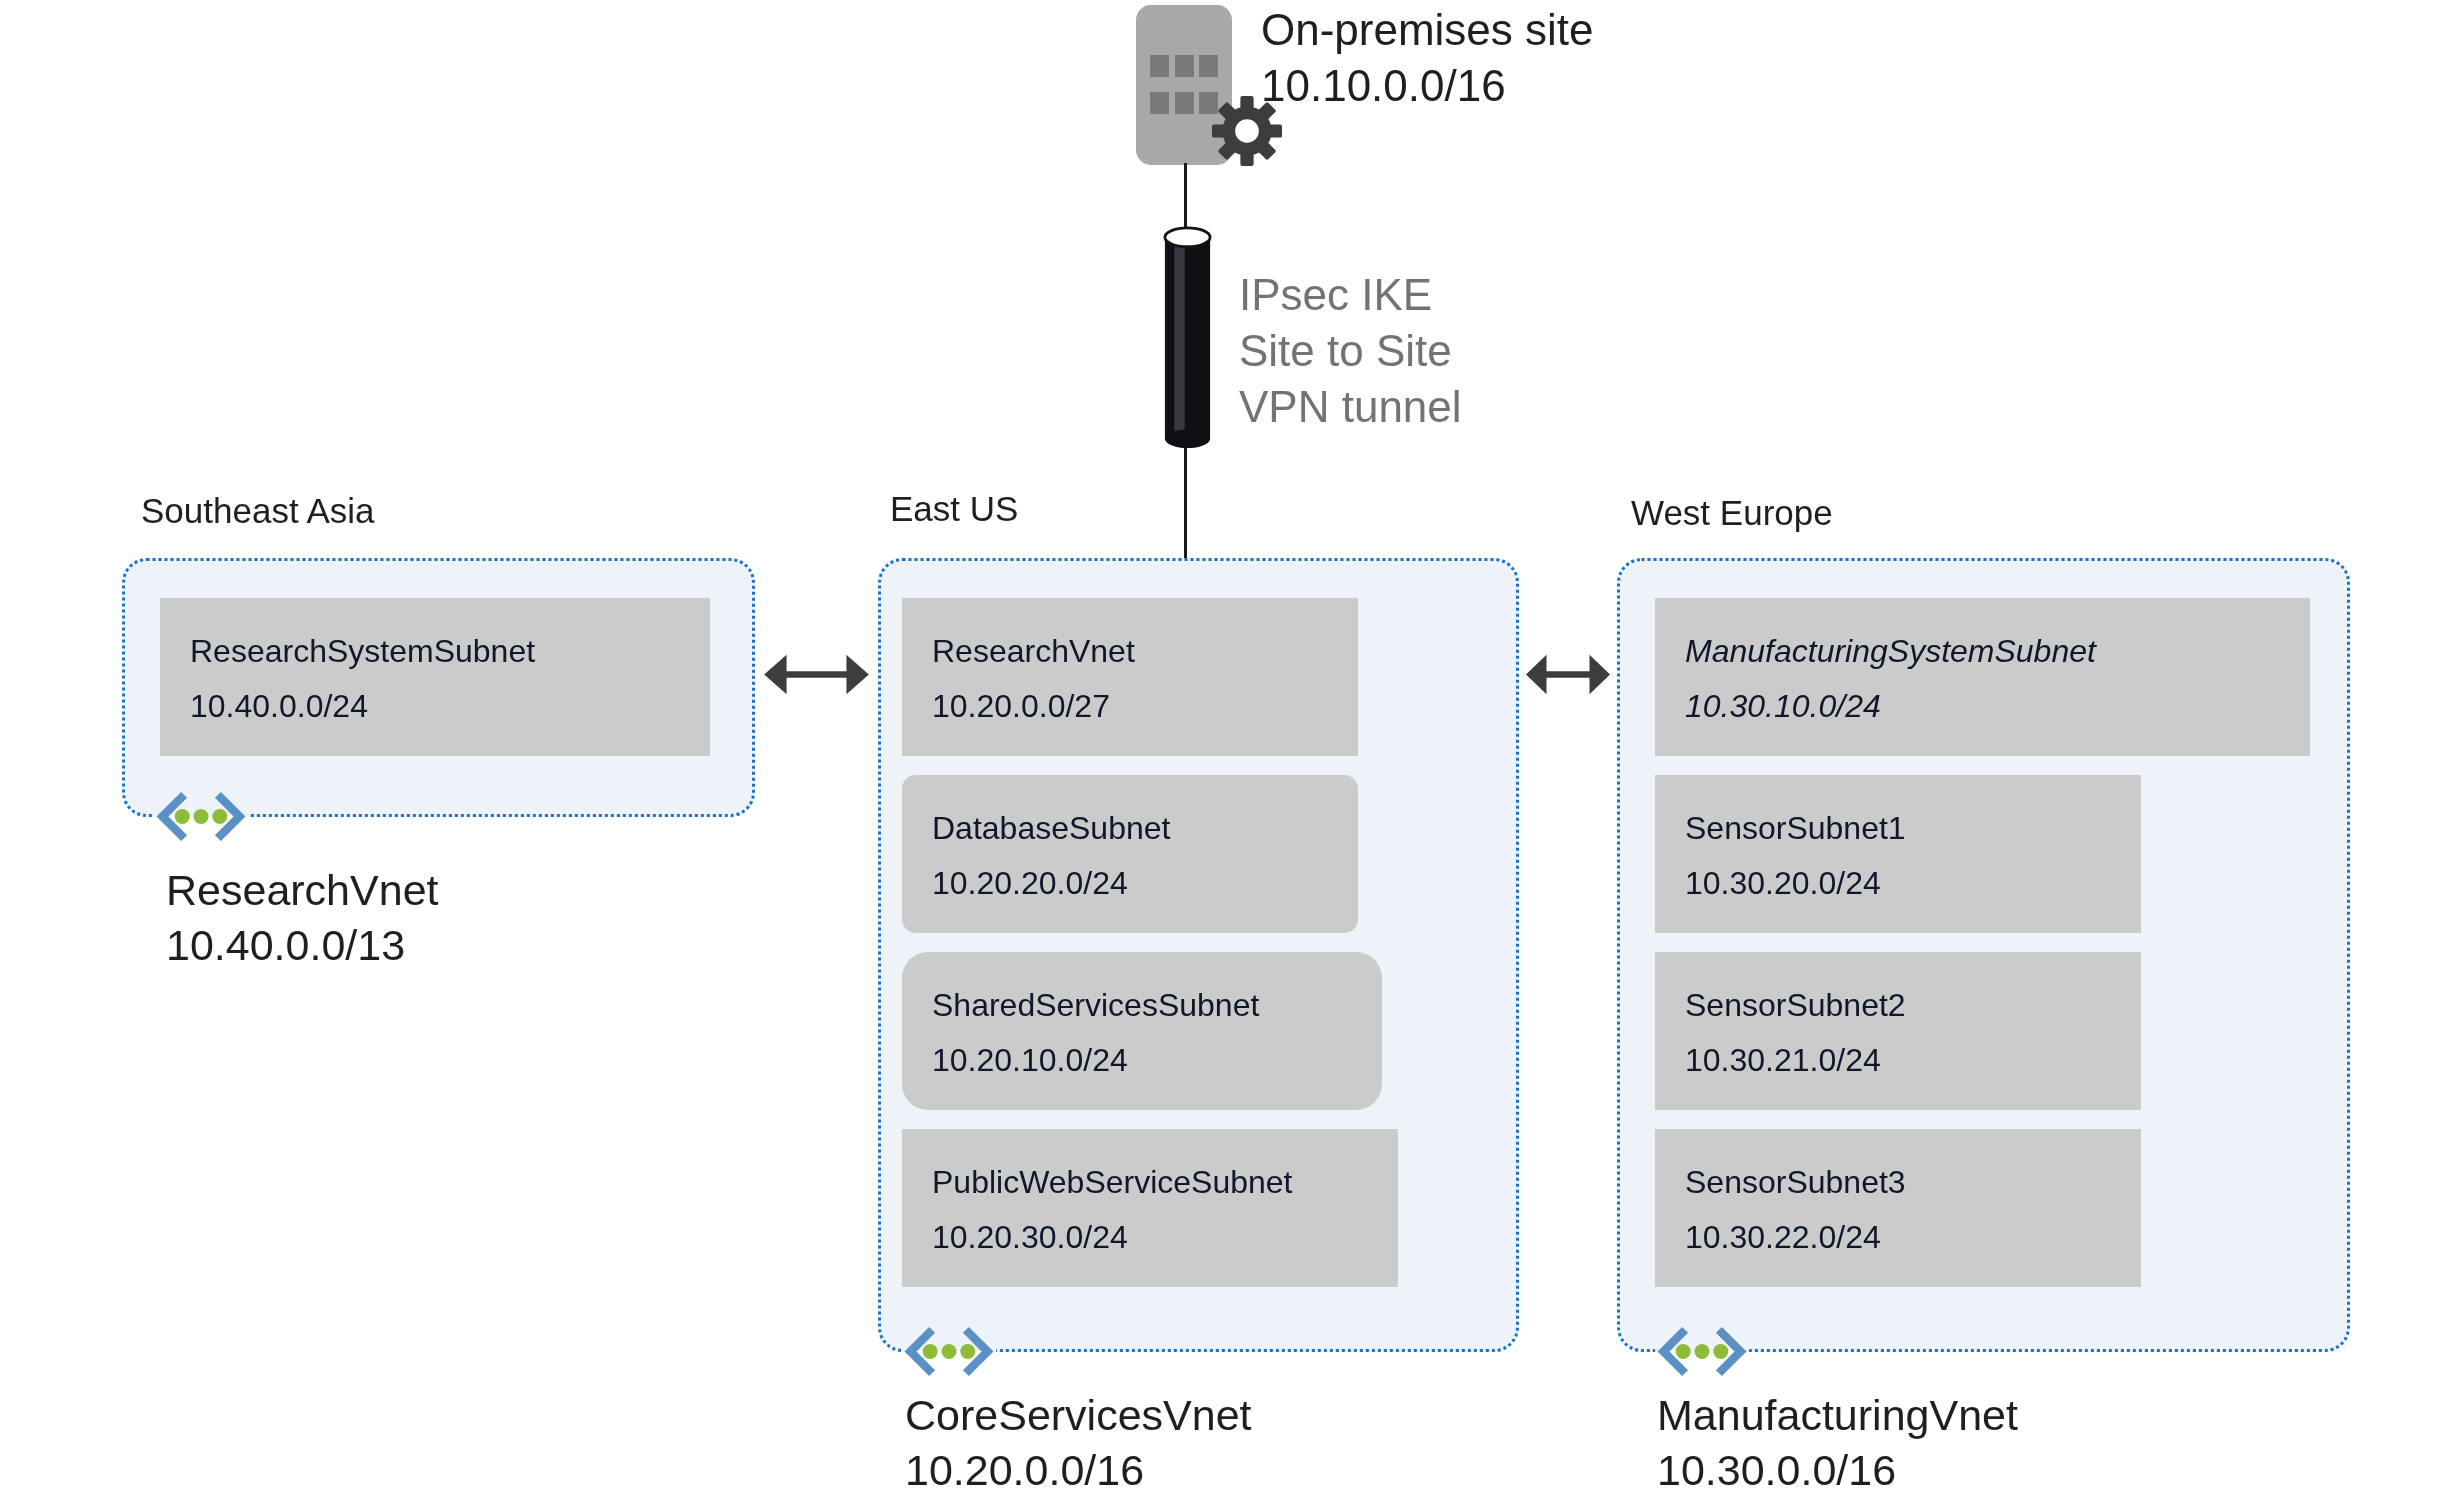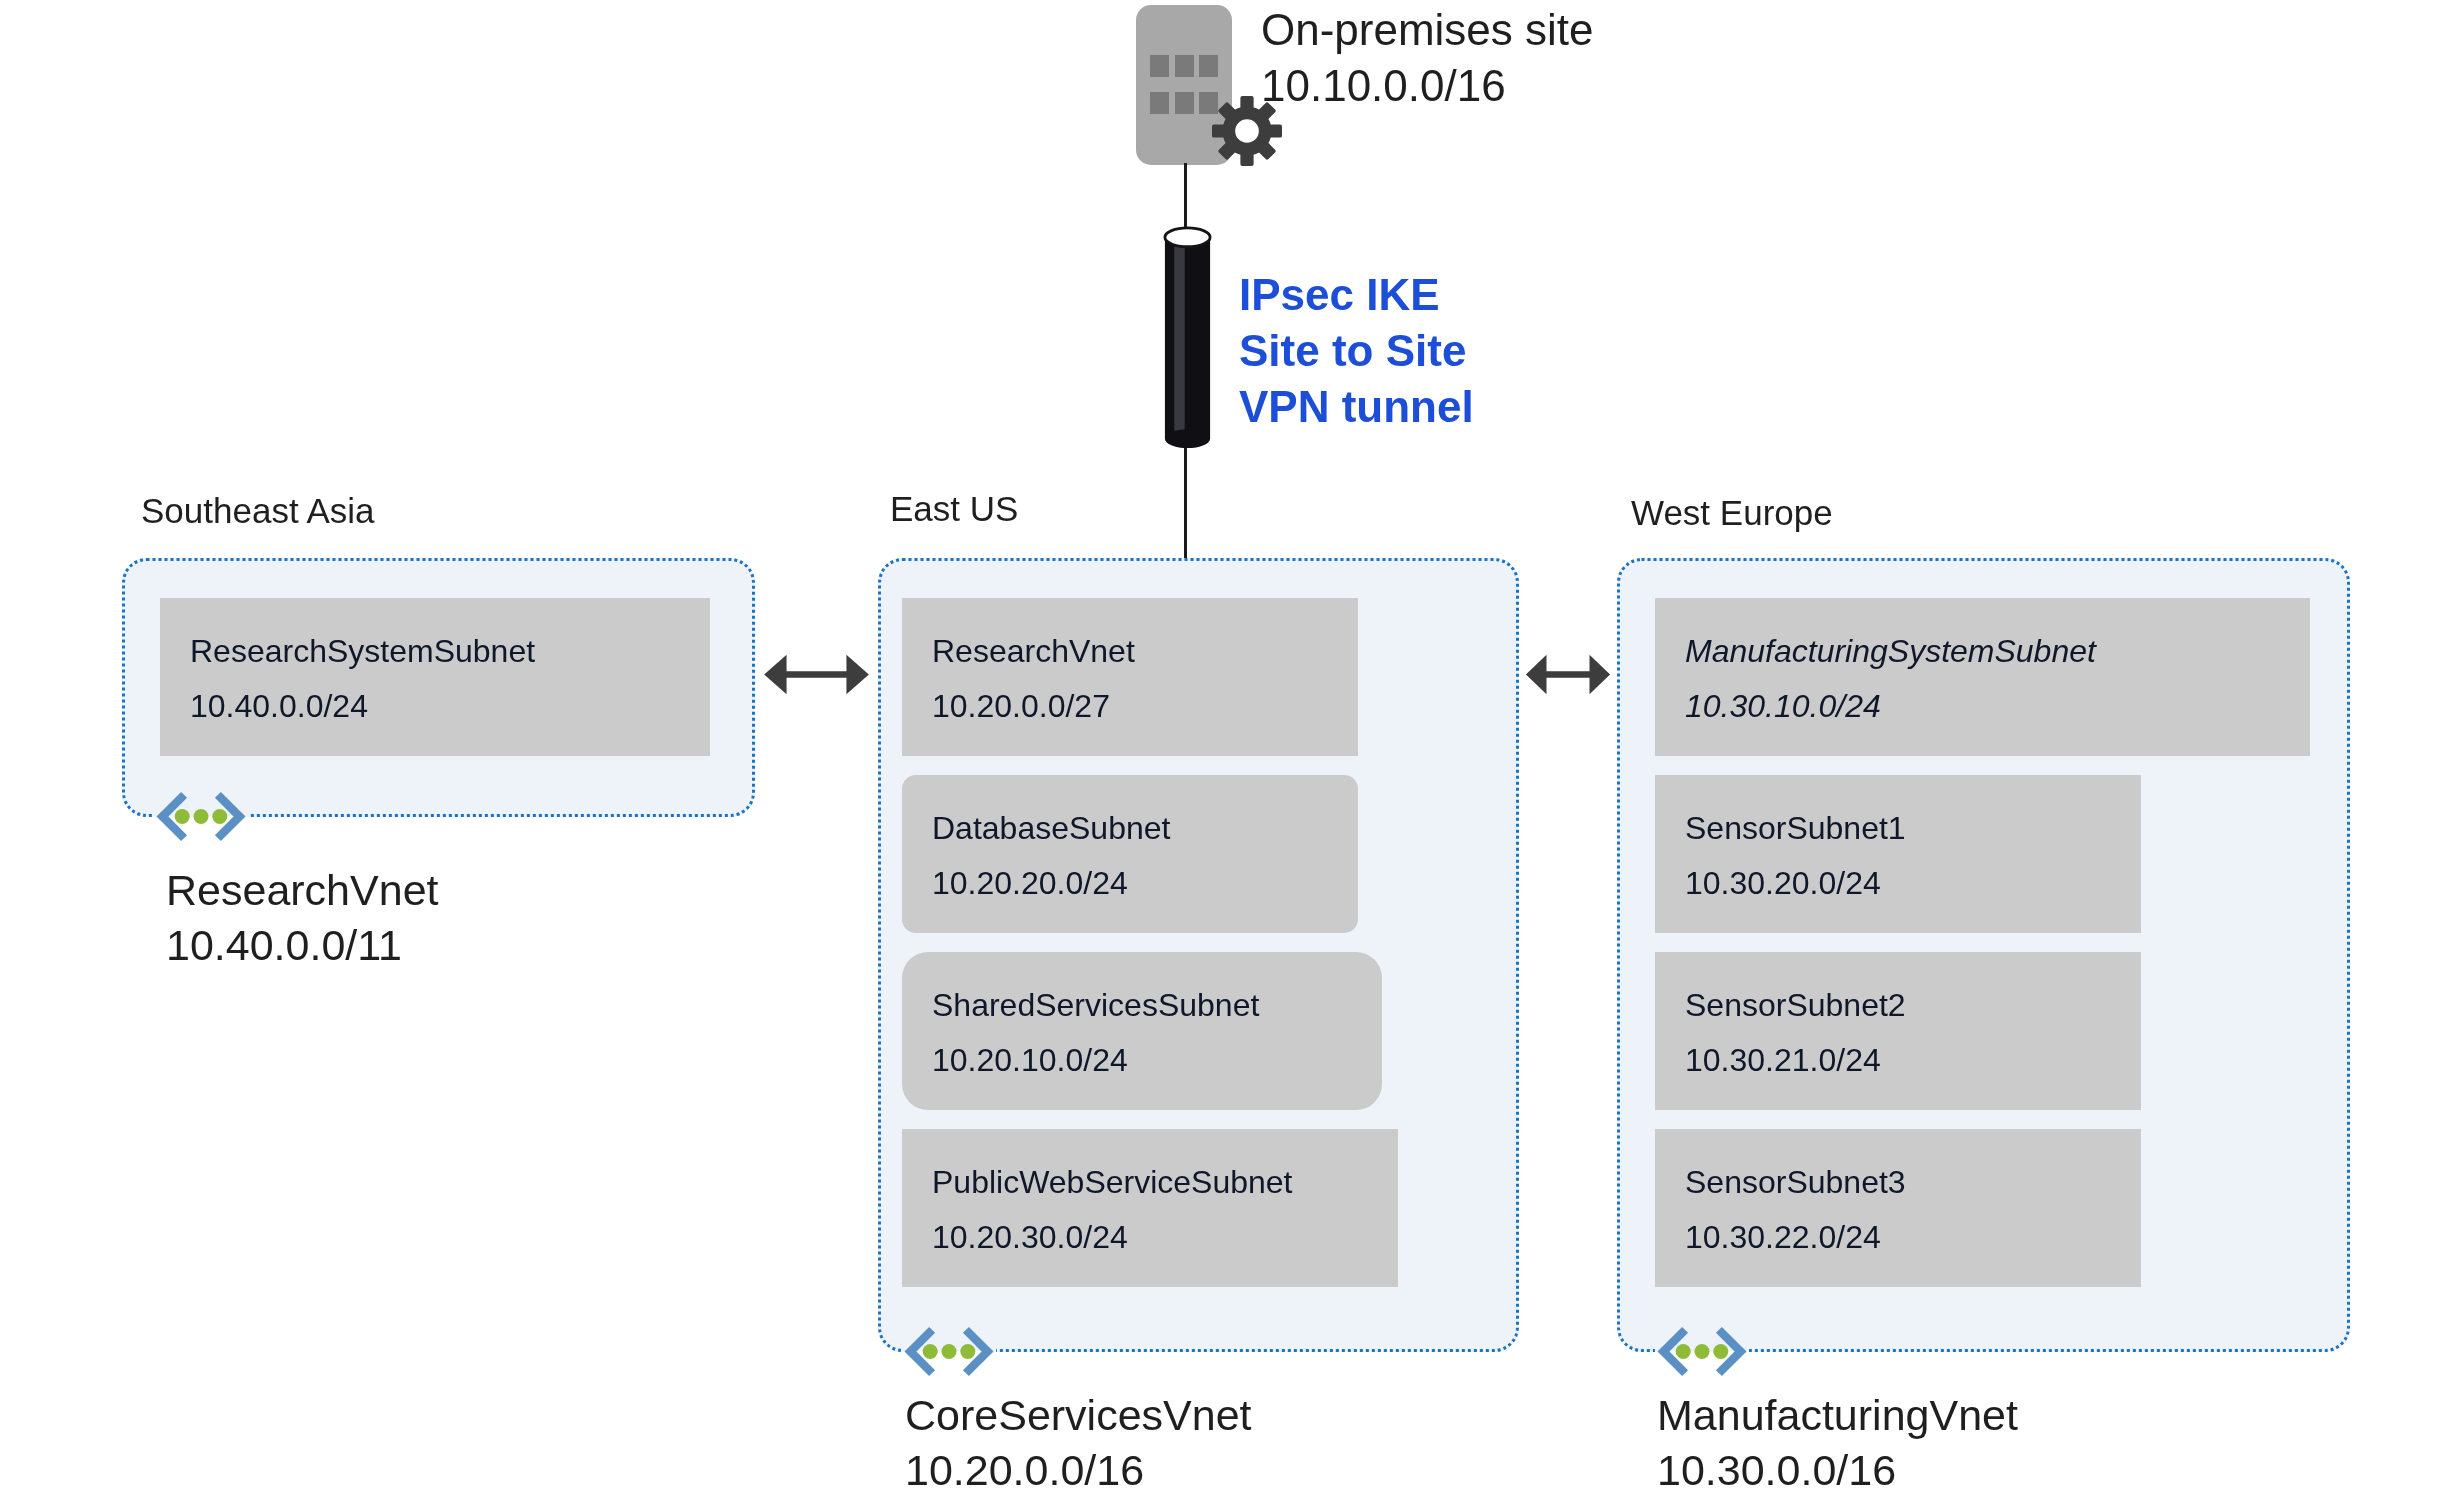--- a/index.html
+++ b/index.html
@@ -36,23 +36,22 @@
   }
 
   
   .vline {
     left: 1184px; top: 163px; width: 2.8px; height: 397px;
     background: #1a1a1a;
   }
   .cylinder-wrap { left: 1163px; top: 226px; width: 49px; height: 224px; }
   .tunnel-text {
     left: 1239px; top: 267px;
-    font-size: 44px; line-height: 56px; color: #1d4ed8;
+    font-size: 44px; line-height: 56px; color: #737373;
     white-space: nowrap;
-    font-weight: bold;
   }
 
   
   .region {
     background: #eef3f9;
     border: 3.8px dotted #1a73c5;
     border-radius: 24.5px;
     box-sizing: border-box;
   }
   .region-se { left: 122px;  top: 558px; width: 633px; height: 259px; }
@@ -234,21 +233,21 @@
       <polyline points="32,5 9,28 32,51" fill="none" stroke="#5b90c5" stroke-width="9"></polyline>
       <polyline points="68,5 91,28 68,51" fill="none" stroke="#5b90c5" stroke-width="9"></polyline>
       <circle cx="30" cy="28" r="8" fill="#8fbc38"></circle>
       <circle cx="50" cy="28" r="8" fill="#8fbc38"></circle>
       <circle cx="70" cy="28" r="8" fill="#8fbc38"></circle>
     </svg>
   </div>
 
   <div class="abs vnet-label vlabel-se">
     <div>ResearchVnet</div>
-    <div>10.40.0.0/11</div>
+    <div>10.40.0.0/13</div>
   </div>
   <div class="abs vnet-label vlabel-eu">
     <div>CoreServicesVnet</div>
     <div>10.20.0.0/16</div>
   </div>
   <div class="abs vnet-label vlabel-we">
     <div>ManufacturingVnet</div>
     <div>10.30.0.0/16</div>
   </div>
 

